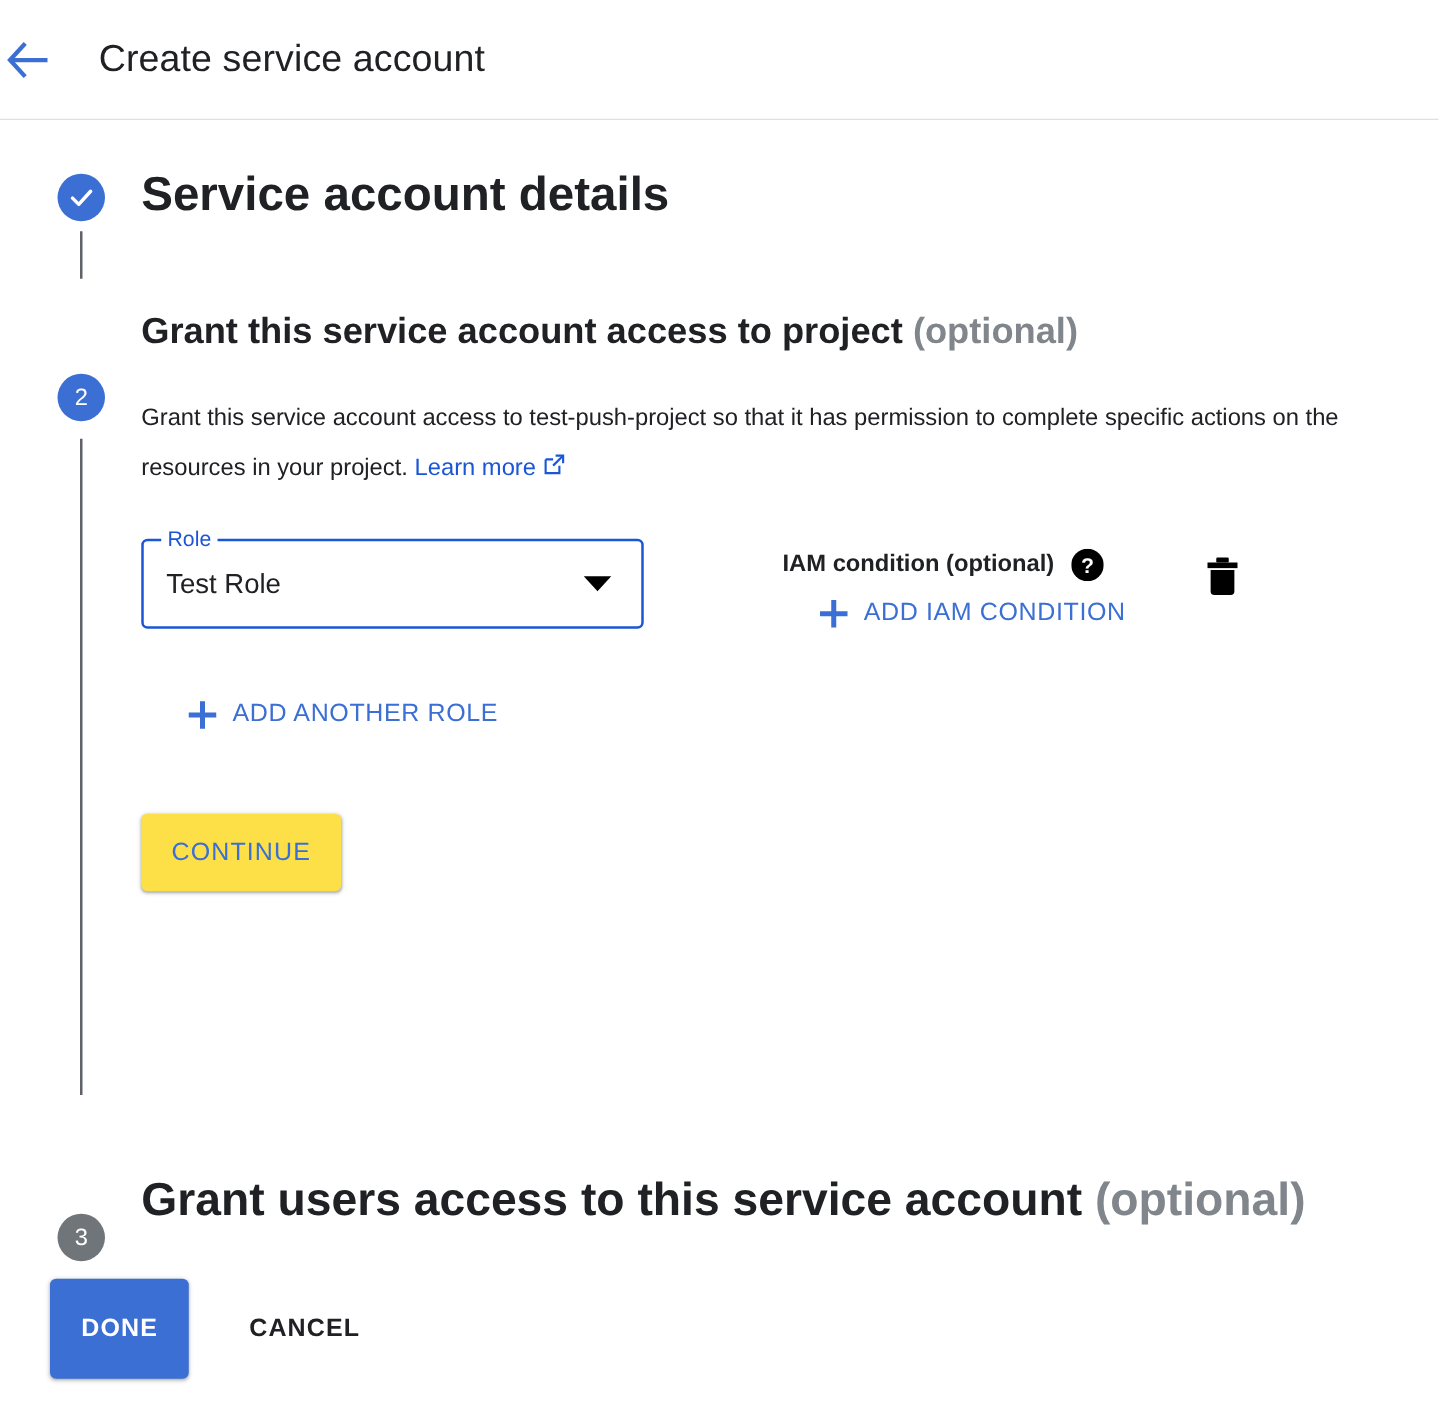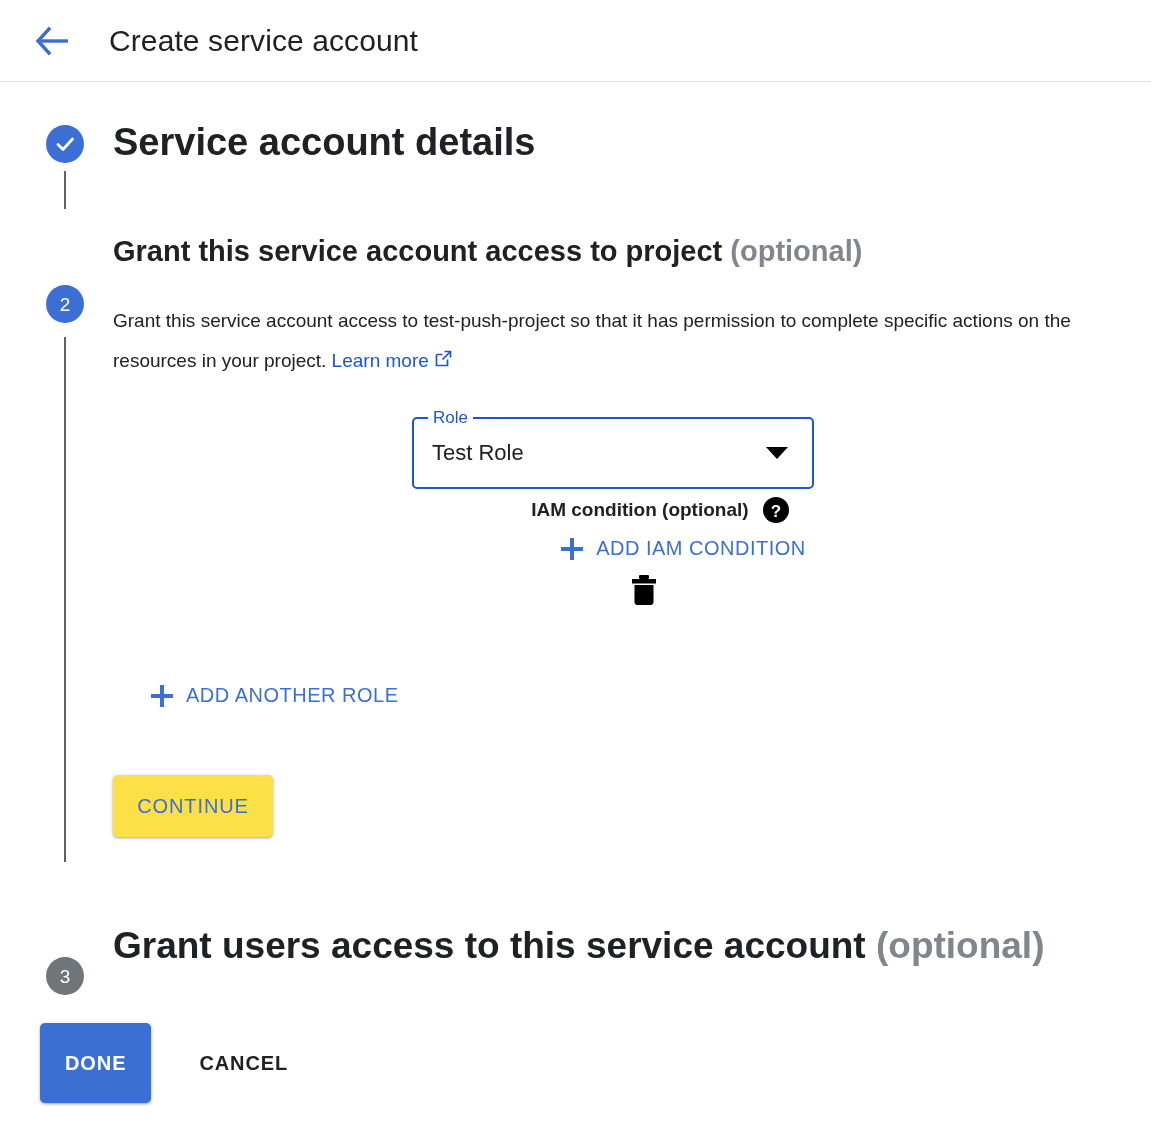--- a/index.html
+++ b/index.html
@@ -11,26 +11,25 @@
     width: 1151px;
     height: 1130px;
     font-family: "Liberation Sans", sans-serif;
     color: #202124;
     overflow: hidden;
     position: relative;
   }
 
   
   .header {
-    height: 82px;
+    height: 96px;
     display: flex;
     align-items: center;
     border-bottom: 1px solid #e0e0e0;
     box-sizing: border-box;
-    padding-left: 30px;
   }
   .back-arrow {
     width: 46px;
     height: 46px;
     display: flex;
     align-items: center;
     justify-content: center;
     cursor: pointer;
     flex: none;
   }
@@ -135,23 +134,22 @@
   }
   .ext-icon {
     display: inline-block;
     vertical-align: -2px;
     margin-left: 4px;
   }
 
   
   .role-row {
     display: flex;
-    align-items: center;
+    align-items: flex-start;
     margin-top: 34px;
-    flex-direction: column;
   }
 
   .field-wrap { width: 402px; flex: none; position: relative; }
   .field {
     position: relative;
     height: 72px;
     border: 2px solid #1a56d6;
     border-radius: 5px;
     box-sizing: border-box;
     display: flex;
@@ -242,21 +240,21 @@
     margin-left: 62px;
     padding-top: 14px;
     flex: none;
     cursor: pointer;
   }
 
   
   .add-role {
     display: flex;
     align-items: center;
-    margin-top: 72px;
+    margin-top: 57px;
     margin-left: 38px;
     cursor: pointer;
     width: 300px;
   }
 
   
   .continue-btn {
     margin-top: 68px;
     width: 160px;
     height: 62px;

